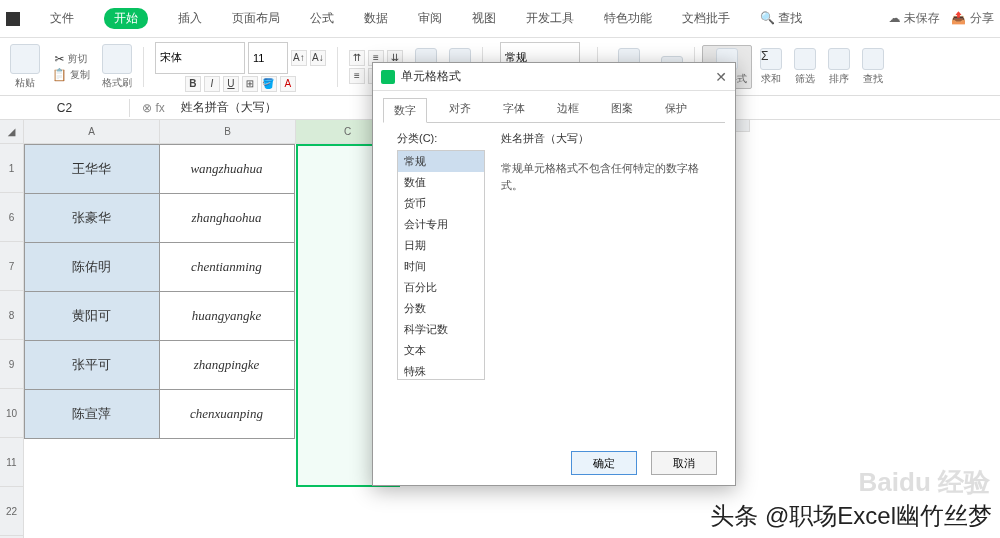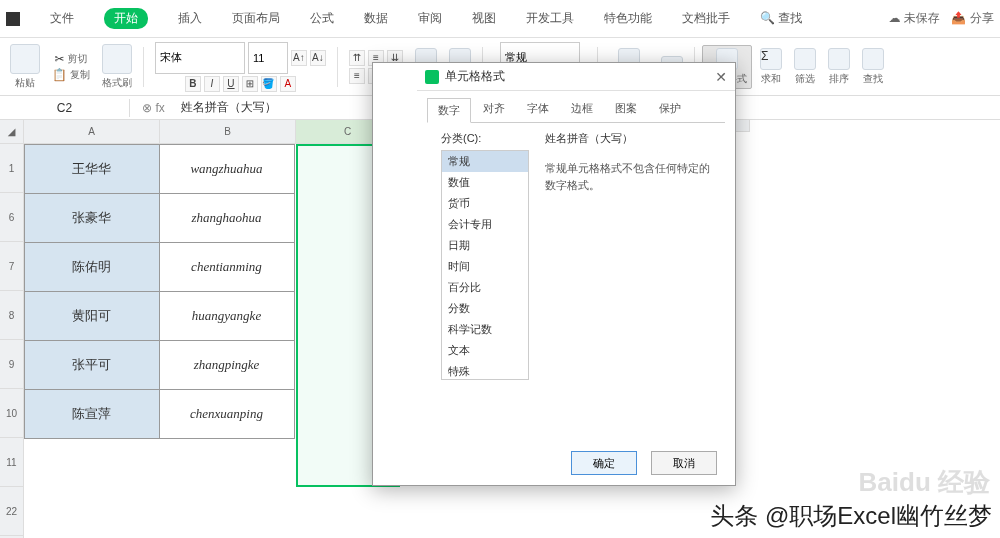--- a/index.html
+++ b/index.html
@@ -29,25 +29,25 @@
 .row-hdr.tall { height:49px; }
 .grid { flex:1; position:relative; }
 .col-hdrs { display:flex; height:24px; }
 .col-hdr { border-right:1px solid #ddd; border-bottom:1px solid #ddd; background:#eef0f2; display:flex; align-items:center; justify-content:center; font-size:10px; color:#666; }
 .cells { position:relative; }
 .data-row { display:flex; height:49px; }
 .cell { border:1px solid #999; display:flex; align-items:center; justify-content:center; font-size:13px; margin:-0.5px; }
 .cell.a { width:136px; background:#d6e4f0; }
 .cell.b { width:136px; background:#fff; font-style:italic; font-family:serif; }
 .sel-range { position:absolute; left:272px; top:0; width:104px; height:343px; border:2px solid #07c160; background:rgba(7,193,96,0.05); pointer-events:none; }
-.dialog { position:absolute; left:372px; top:62px; width:364px; height:424px; background:#fff; border:1px solid #999; box-shadow:0 4px 20px rgba(0,0,0,0.3); display:flex; flex-direction:column;padding-left:44px; }
+.dialog { position:absolute; left:372px; top:62px; width:364px; height:424px; background:#fff; border:1px solid #999; box-shadow:0 4px 20px rgba(0,0,0,0.3); display:flex; flex-direction:column; }
 .dlg-title { height:28px; display:flex; align-items:center; padding:0 8px; border-bottom:1px solid #e0e0e0; }
 .dlg-title .ico { width:14px; height:14px; background:#07c160; margin-right:6px; border-radius:2px; }
 .dlg-close { margin-left:auto; font-size:14px; cursor:pointer; color:#666; }
-.dlg-tabs { display:flex; padding:6px 10px 0; gap:2px; }
+.dlg-tabs { display:flex; padding:6px 10px 0; gap:12px; }
 .dlg-tab { padding:4px 10px; font-size:11px; color:#555; cursor:pointer; }
 .dlg-tab.active { border:1px solid #ccc; border-bottom:1px solid #fff; background:#fff; position:relative; top:1px; }
 .dlg-body { flex:1; padding:8px 14px; border-top:1px solid #ccc; margin:0 10px 0; display:flex; gap:16px; }
 .cat-area { width:88px; }
 .cat-label { font-size:11px; margin-bottom:4px; }
 .cat-list { border:1px solid #ccc; height:230px; overflow:auto; }
 .cat-item { padding:3px 6px; font-size:11px; cursor:pointer; }
 .cat-item.sel { background:#cde; }
 .preview { flex:1; font-size:11px; }
 .preview .lbl { margin-bottom:6px; }

